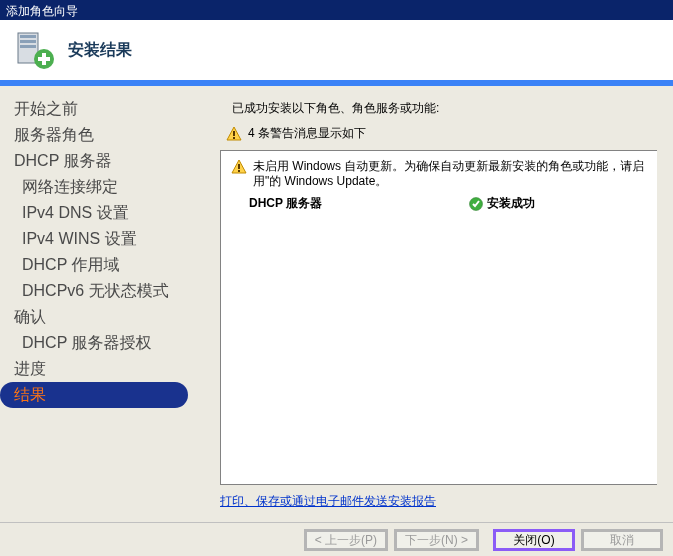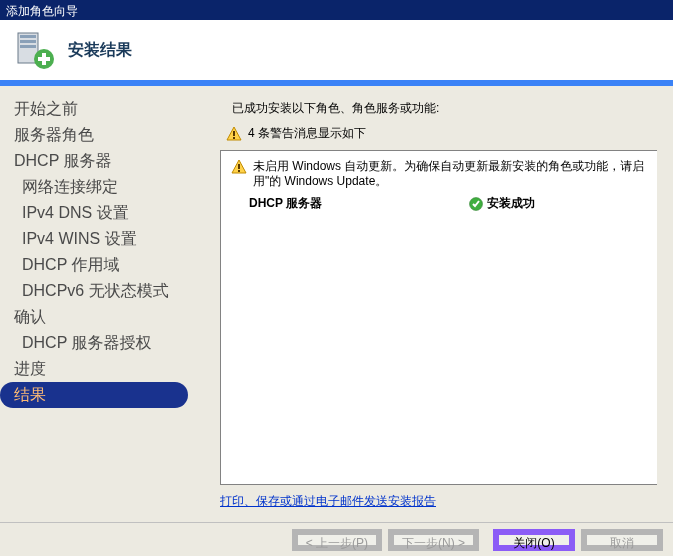--- a/index.html
+++ b/index.html
@@ -41,21 +41,21 @@
 .nav-item {
   padding: 4px 10px 4px 14px;
   color: #4a4a4a;
   cursor: pointer;
   font-size: 16px;
   line-height: 18px;
 }
 .nav-item.sub { padding-left: 22px; font-size: 16px; }
 .nav-item.active {
   background: #19328e;
-  color: #fdba74;
+  color: #f97316;
   border-radius: 13px;
 }
 .main {
   flex: 1;
   background: #eceae1;
   padding: 14px 16px 8px 32px;
   display: flex;
   flex-direction: column;
 }
 .intro-text { color: #000; margin-bottom: 8px; margin-left: 12px; }
@@ -110,21 +110,21 @@
   justify-content: flex-end;
   align-items: center;
   padding: 4px 10px;
   background: #eceae1;
 }
 .btn {
   min-width: 82px;
   height: 22px;
   font-size: 12px;
   background: #f0f0ea;
-  border: 6px solid #8b5cf6;
+  border: 3px solid #8b5cf6;
   margin-left: 6px;
   padding: 0 8px;
   cursor: pointer;
   font-family: inherit;
 }
 .btn:disabled {
   color: #9a9a9a;
   border-color: #b5b5b5;
   cursor: default;
 }

